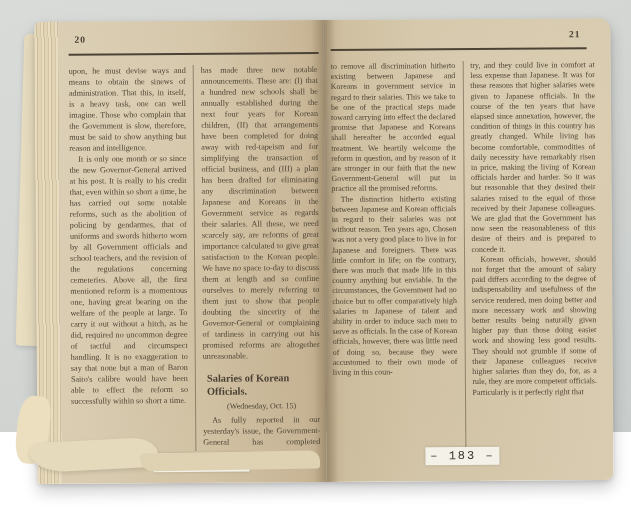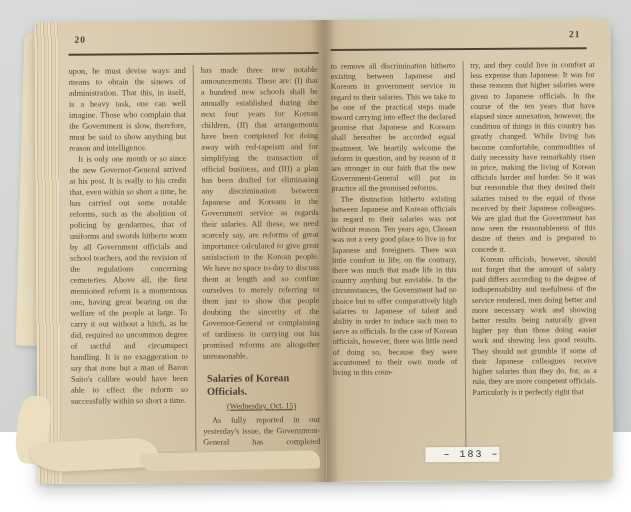--- a/index.html
+++ b/index.html
@@ -39,23 +39,23 @@
   .page.left .cols{top:44px;left:10px;right:6px;height:386px;}
   .page.right .cols{top:42px;left:7px;right:16px;height:390px;}
   .col{flex:1 1 0;overflow:hidden;color:#4e4434;text-align:justify;hyphens:auto;-webkit-hyphens:auto;}
   .page.left .col{font-size:8.2px;line-height:11px;}
   .page.right .col{font-size:7.9px;line-height:10.2px;}
   .col.first{padding-right:7px;}
   .col.second{border-left:1px solid rgba(74,63,47,.50);padding-left:7px;}
   .col p{margin:0;}
   .col p.ind{text-indent:9px;}
   .heading{margin:10px 4px 3px;text-align:left;font-weight:bold;font-size:10.4px;line-height:13px;color:#4a4033;text-indent:0;}
-  .dateline{margin:2px 0 3px;text-align:center;font-size:8px;color:#4e4434;text-decoration:underline;}
+  .dateline{margin:2px 0 3px;text-align:center;font-size:8px;color:#4e4434;}
   .sticker{position:absolute;background:#f3f1e8;color:#37332b;font-family:"Liberation Mono","DejaVu Sans Mono",monospace;
-    font-size:10px;letter-spacing:2px;text-align:right;box-shadow:0 0 3px rgba(0,0,0,.18);white-space:nowrap;}
+    font-size:12px;letter-spacing:2px;text-align:center;box-shadow:0 0 3px rgba(0,0,0,.18);white-space:nowrap;}
   .page.left .sticker{left:92px;top:432px;width:96px;padding:3px 0 2px;}
   .page.right .sticker{left:99px;top:428px;width:74px;padding:2px 0 2px;}
   
   .deckle{position:absolute;pointer-events:none;}
   .deckle.a{left:30px;top:440px;width:128px;height:30px;background:#e6dabc;
     border-radius:12px 30px 8px 40px/10px 18px 14px 22px;transform:rotate(-3deg);box-shadow:0 2px 4px rgba(0,0,0,.12);}
   .deckle.b{left:17px;top:396px;width:32px;height:68px;background:#ecdfc0;
     border-radius:40% 30% 45% 35%;transform:rotate(6deg);}
   .deckle.c{left:140px;top:452px;width:180px;height:18px;background:#dfd2b2;
     border-radius:8px 20px 6px 26px;transform:rotate(-1deg);}

